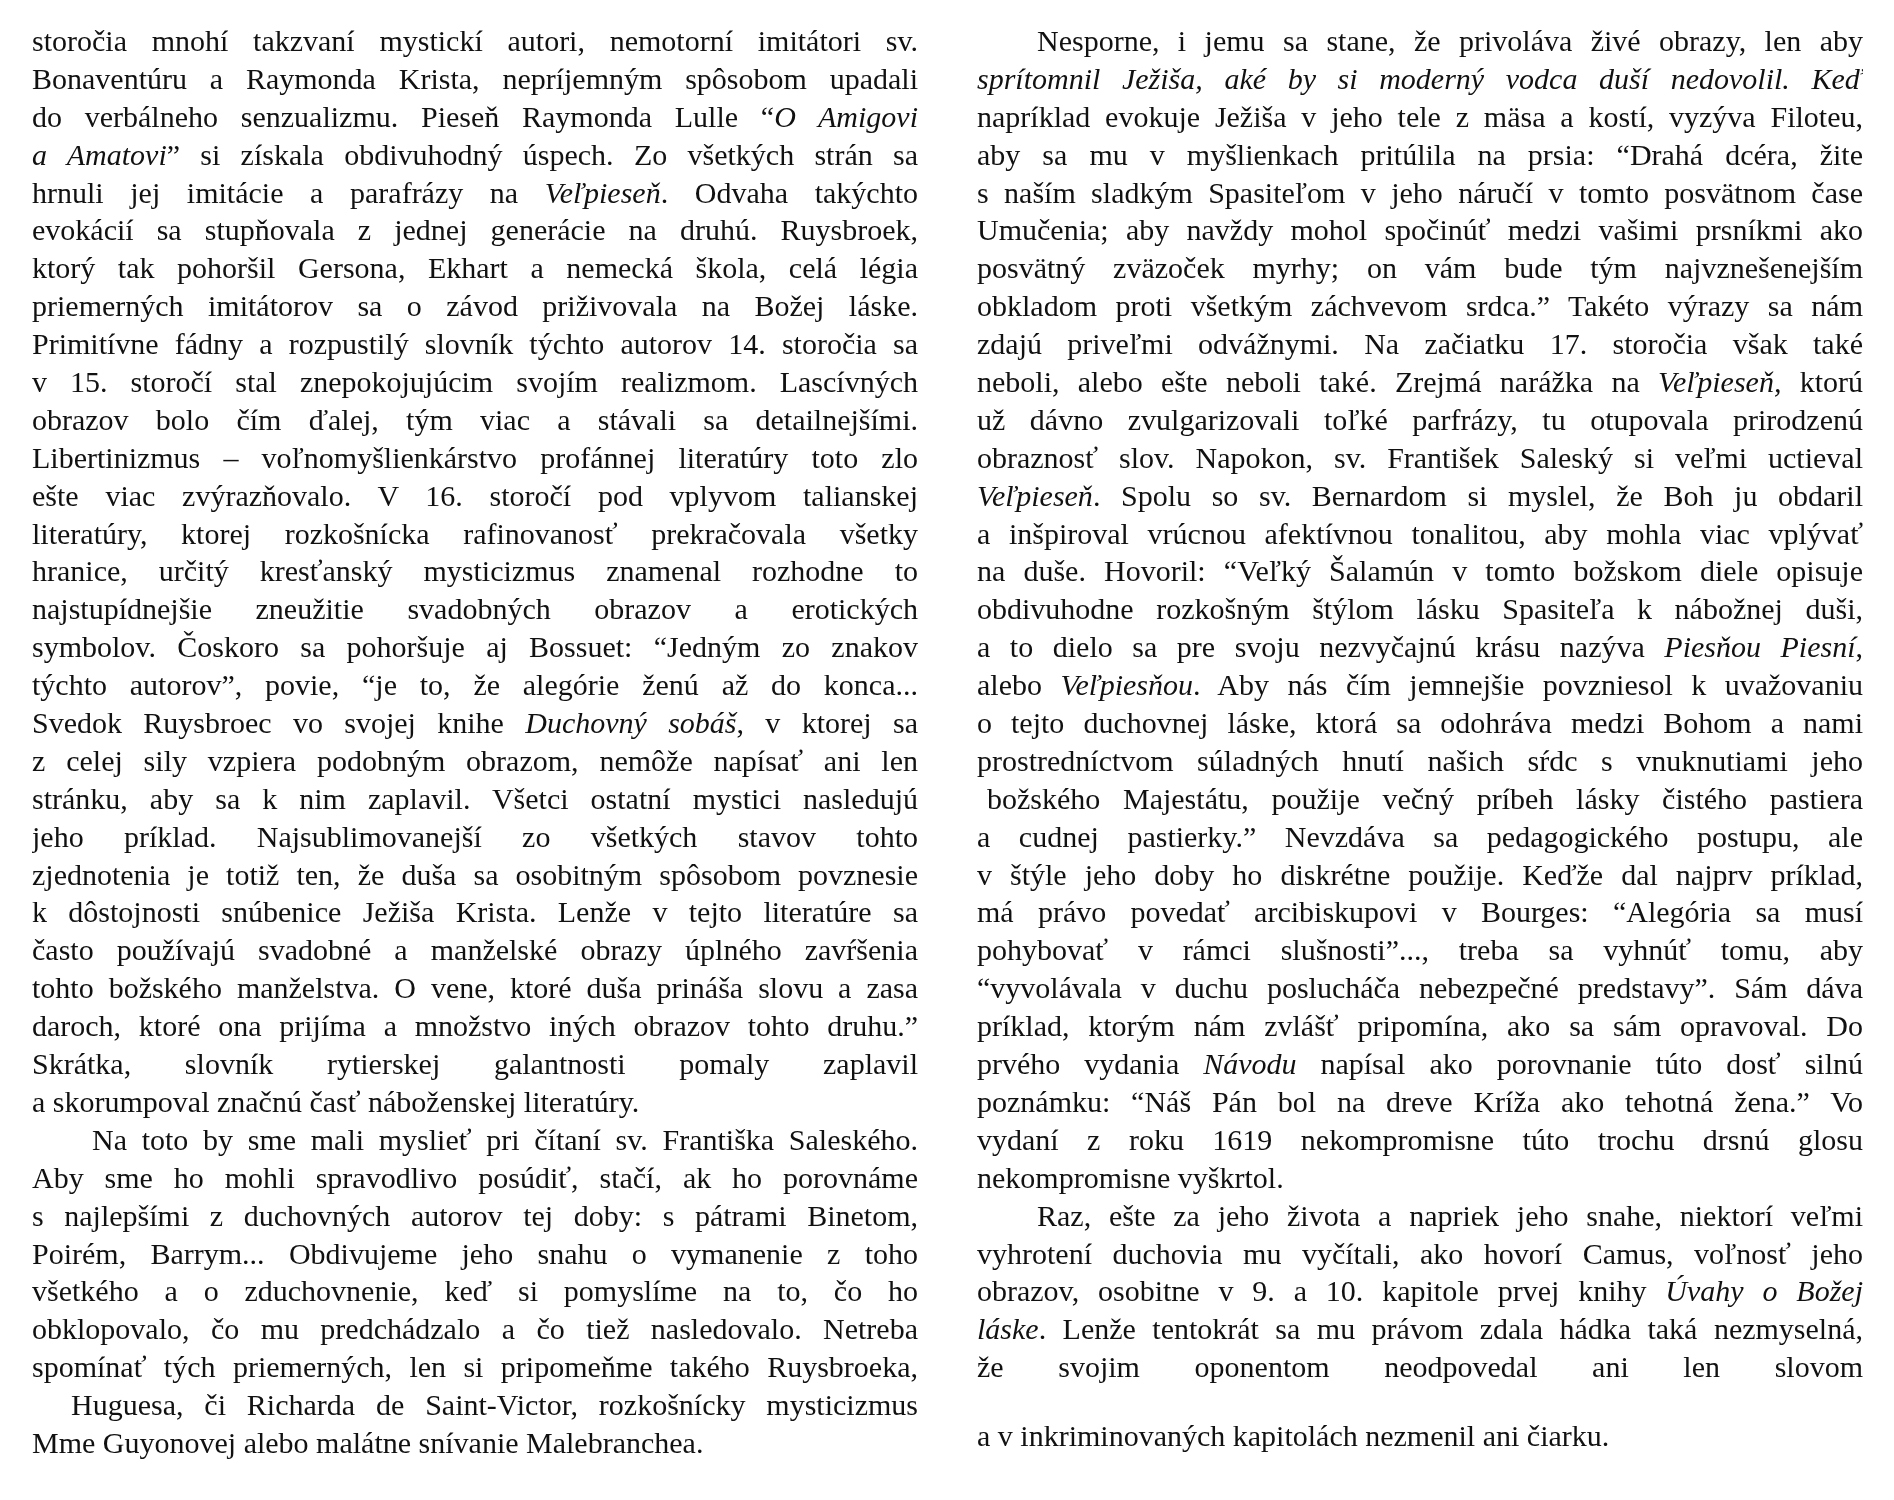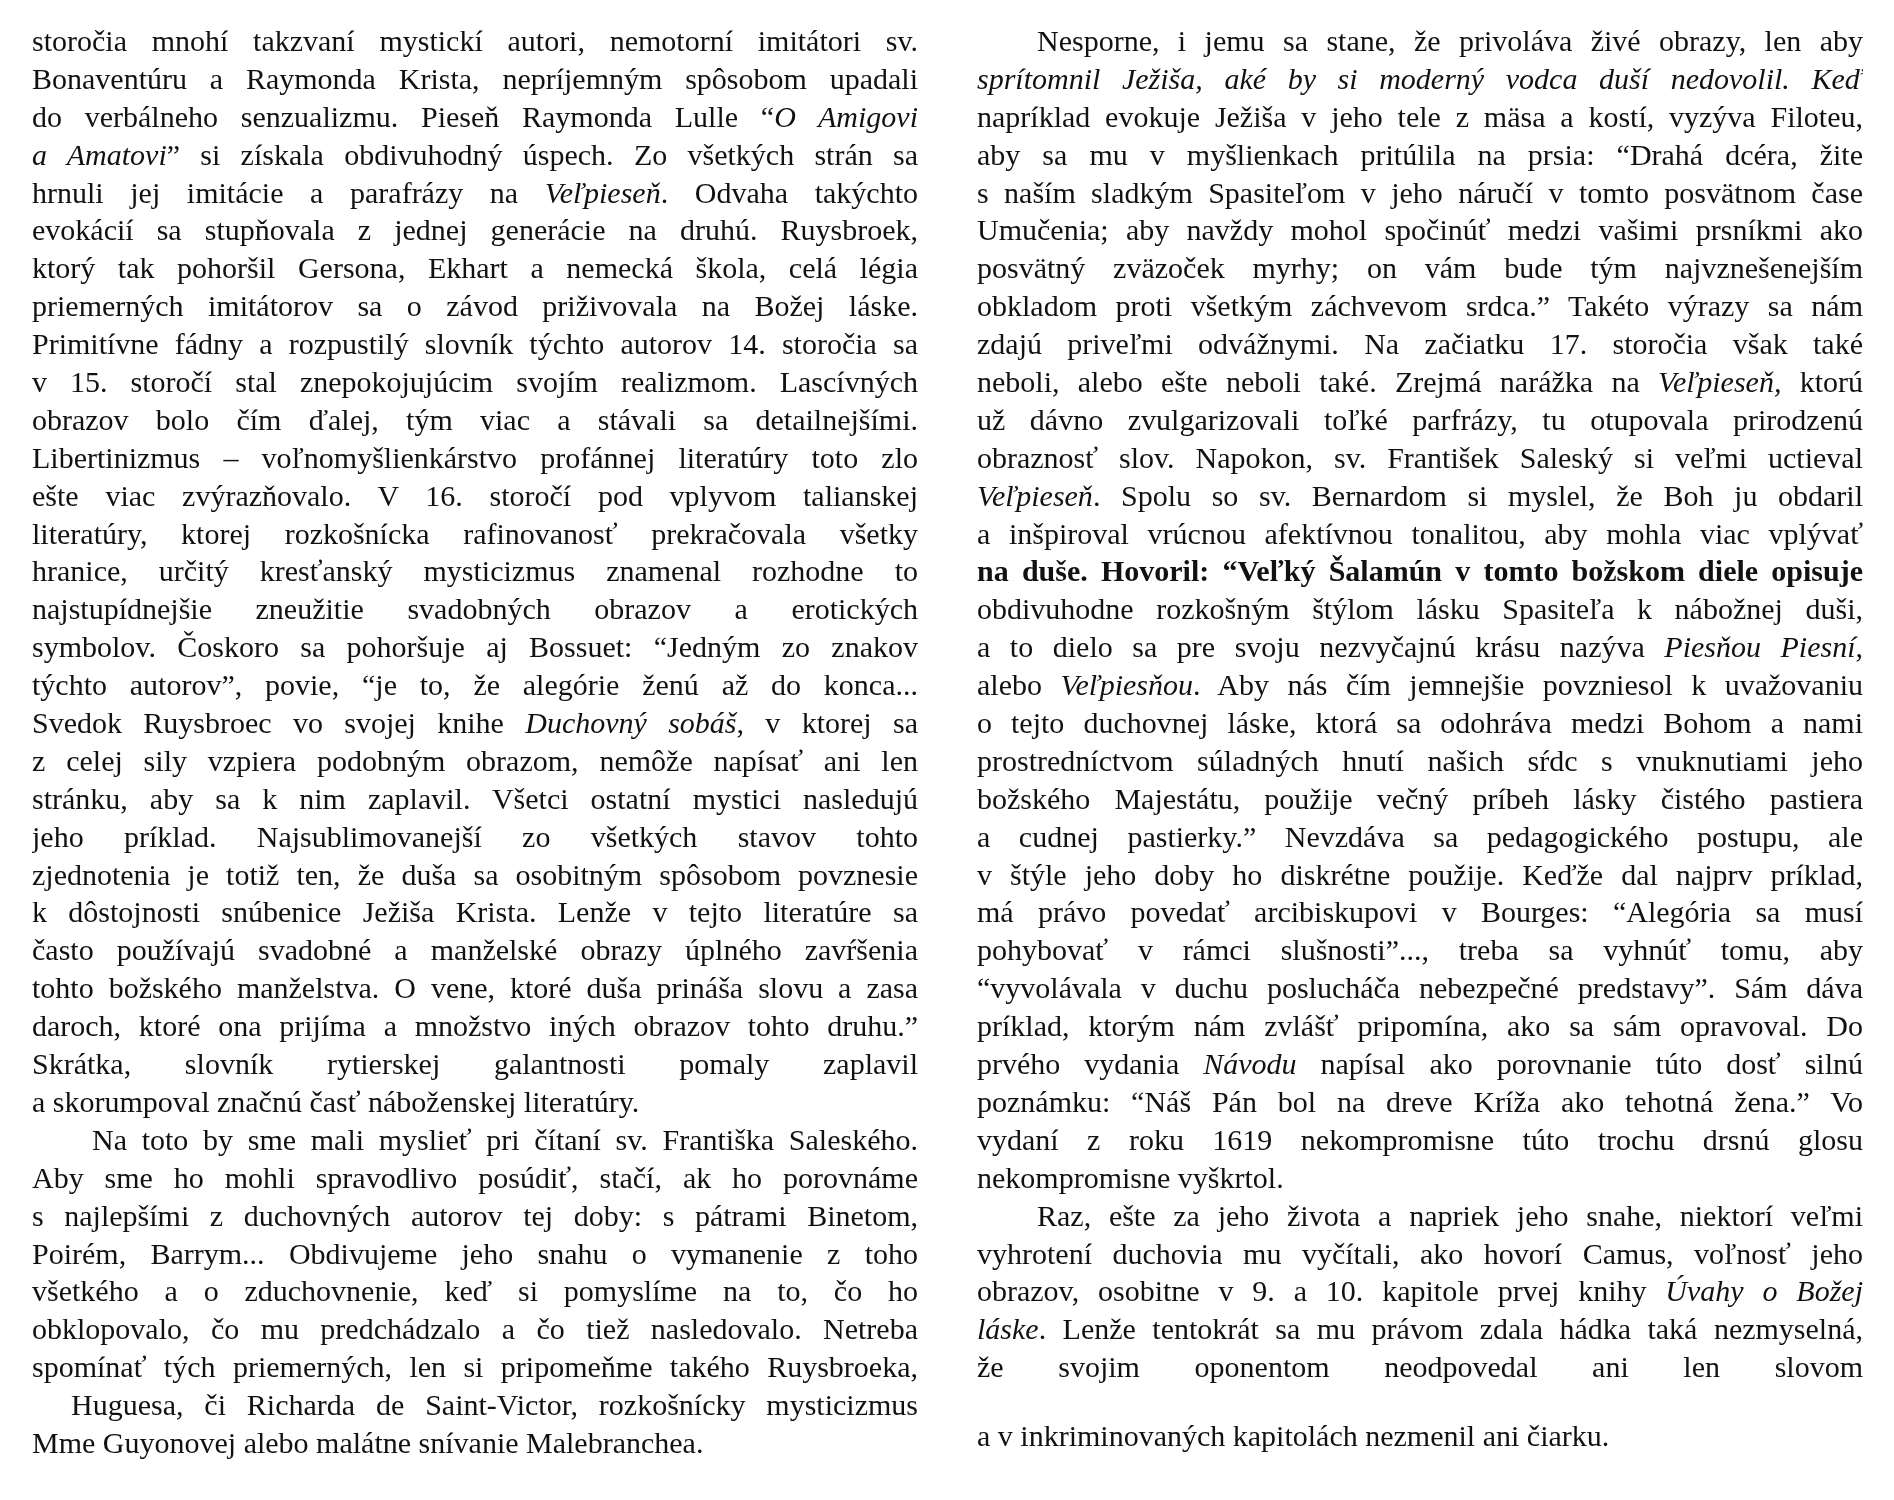--- a/index.html
+++ b/index.html
@@ -91,27 +91,27 @@
     <div class="line" style="white-space: normal; overflow: hidden;"><span class="seg">s naším sladkým Spasiteľom v jeho náručí v tomto posvätnom čase</span></div>
     <div class="line" style="white-space: normal; overflow: hidden;"><span class="seg">Umučenia; aby navždy mohol spočinúť medzi vašimi prsníkmi ako</span></div>
     <div class="line" style="white-space: normal; overflow: hidden;"><span class="seg">posvätný zväzoček myrhy; on vám bude tým najvznešenejším</span></div>
     <div class="line" style="white-space: normal; overflow: hidden;"><span class="seg">obkladom proti všetkým záchvevom srdca.” Takéto výrazy sa nám</span></div>
     <div class="line" style="white-space: normal; overflow: hidden;"><span class="seg">zdajú priveľmi odvážnymi. Na začiatku 17. storočia však také</span></div>
     <div class="line" style="white-space: normal; overflow: hidden;"><span class="seg">neboli, alebo ešte neboli také. Zrejmá narážka na </span><span class="seg it">Veľpieseň,</span><span class="seg"> ktorú</span></div>
     <div class="line" style="white-space: normal; overflow: hidden;"><span class="seg">už dávno zvulgarizovali toľké parfrázy, tu otupovala prirodzenú</span></div>
     <div class="line" style="white-space: normal; overflow: hidden;"><span class="seg">obraznosť slov. Napokon, sv. František Saleský si veľmi uctieval</span></div>
     <div class="line" style="white-space: normal; overflow: hidden;"><span class="seg it">Veľpieseň</span><span class="seg">. Spolu so sv. Bernardom si myslel, že Boh ju obdaril</span></div>
     <div class="line" style="white-space: normal; overflow: hidden;"><span class="seg">a inšpiroval vrúcnou afektívnou tonalitou, aby mohla viac vplývať</span></div>
-    <div class="line" style="white-space: normal; overflow: hidden; font-weight: bold;"><span class="seg">na duše. Hovoril: “Veľký Šalamún v tomto božskom diele opisuje</span></div>
+    <div class="line" style="white-space: normal; overflow: hidden;"><span class="seg">na duše. Hovoril: “Veľký Šalamún v tomto božskom diele opisuje</span></div>
     <div class="line" style="white-space: normal; overflow: hidden;"><span class="seg">obdivuhodne rozkošným štýlom lásku Spasiteľa k nábožnej duši,</span></div>
     <div class="line" style="white-space: normal; overflow: hidden;"><span class="seg">a to dielo sa pre svoju nezvyčajnú krásu nazýva </span><span class="seg it">Piesňou Piesní</span><span class="seg">,</span></div>
     <div class="line" style="white-space: normal; overflow: hidden;"><span class="seg">alebo </span><span class="seg it">Veľpiesňou</span><span class="seg">. Aby nás čím jemnejšie povzniesol k uvažovaniu</span></div>
     <div class="line" style="white-space: normal; overflow: hidden;"><span class="seg">o tejto duchovnej láske, ktorá sa odohráva medzi Bohom a nami</span></div>
     <div class="line" style="white-space: normal; overflow: hidden;"><span class="seg">prostredníctvom súladných hnutí našich sŕdc s vnuknutiami jeho</span></div>
-    <div class="line" style="white-space: normal; overflow: hidden;"><span class="seg">božského Majestátu, použije večný príbeh lásky čistého pastiera</span></div>
+    <div class="line" style="white-space: normal; overflow: hidden; margin-left: 10px;"><span class="seg">božského Majestátu, použije večný príbeh lásky čistého pastiera</span></div>
     <div class="line" style="white-space: normal; overflow: hidden;"><span class="seg">a cudnej pastierky.” Nevzdáva sa pedagogického postupu, ale</span></div>
     <div class="line" style="white-space: normal; overflow: hidden;"><span class="seg">v štýle jeho doby ho diskrétne použije. Keďže dal najprv príklad,</span></div>
     <div class="line" style="white-space: normal; overflow: hidden;"><span class="seg">má právo povedať arcibiskupovi v Bourges: “Alegória sa musí</span></div>
     <div class="line" style="white-space: normal; overflow: hidden;"><span class="seg">pohybovať v rámci slušnosti”..., treba sa vyhnúť tomu, aby</span></div>
     <div class="line" style="white-space: normal; overflow: hidden;"><span class="seg">“vyvolávala v duchu poslucháča nebezpečné predstavy”. Sám dáva</span></div>
     <div class="line" style="white-space: normal; overflow: hidden;"><span class="seg">príklad, ktorým nám zvlášť pripomína, ako sa sám opravoval. Do</span></div>
     <div class="line" style="white-space: normal; overflow: hidden;"><span class="seg">prvého vydania </span><span class="seg it">Návodu</span><span class="seg"> napísal ako porovnanie túto dosť silnú</span></div>
     <div class="line" style="white-space: normal; overflow: hidden;"><span class="seg">poznámku: “Náš Pán bol na dreve Kríža ako tehotná žena.” Vo</span></div>
     <div class="line" style="white-space: normal; overflow: hidden;"><span class="seg">vydaní z roku 1619 nekompromisne túto trochu drsnú glosu</span></div>
     <div class="line last" style="white-space: normal; overflow: hidden;"><span class="seg">nekompromisne vyškrtol.</span></div>

